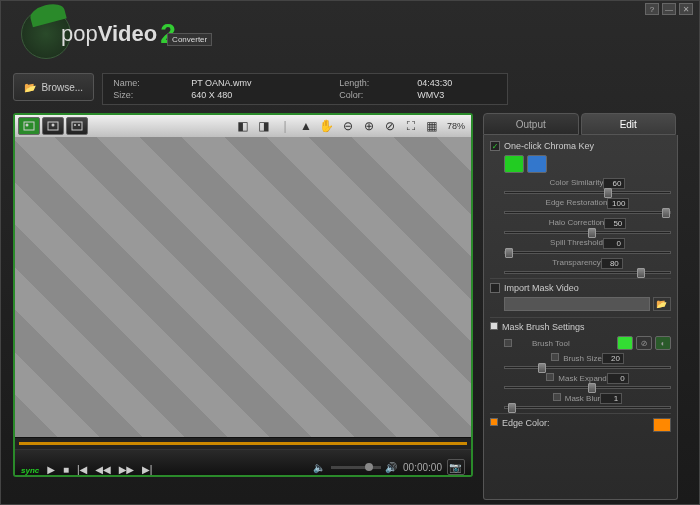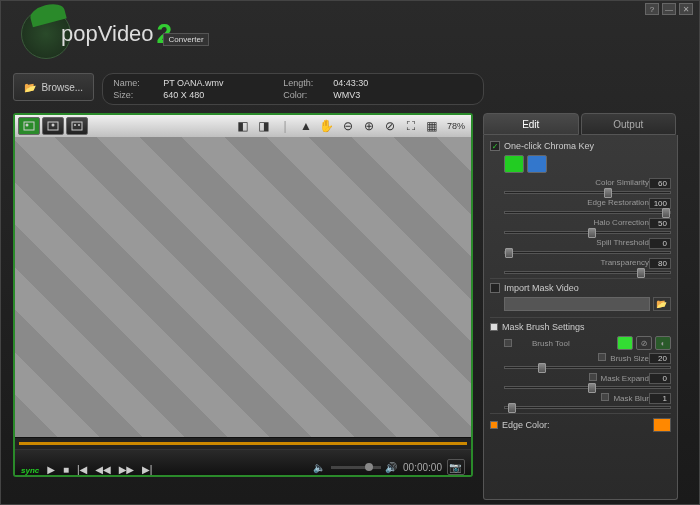--- a/index.html
+++ b/index.html
@@ -4,26 +4,26 @@
 <style>
 *{margin:0;padding:0;box-sizing:border-box;font-family:Arial,sans-serif}
 body{background:#1a1a1a;width:700px;height:505px;overflow:hidden;color:#ccc;font-size:10px}
 .window{width:700px;height:505px;background:linear-gradient(180deg,#2a2a2a 0%,#1a1a1a 100%);position:relative;border:1px solid #444}
 .titlebar{height:10px;display:flex;justify-content:flex-end;padding:2px 6px;gap:3px}
 .win-btn{width:14px;height:12px;background:#444;border:1px solid #666;color:#aaa;font-size:8px;display:flex;align-items:center;justify-content:center;cursor:pointer}
 .logo-area{position:absolute;top:8px;left:20px;display:flex;align-items:center}
 .logo-circle{width:50px;height:50px;border-radius:50%;background:radial-gradient(circle,#2a4a2a,#1a2a1a);border:1px solid #3a5a3a;position:relative}
 .logo-arrow{position:absolute;top:-5px;left:8px;width:35px;height:18px;background:#2a8a2a;border-radius:50% 50% 0 0;transform:rotate(-15deg)}
 .logo-text{margin-left:-10px;font-size:22px;color:#ddd;font-weight:300}
-.logo-text b{font-weight:normal}
+.logo-text b{font-weight:bold}
 .logo-2{font-size:28px;color:#3c3;font-weight:bold;margin-left:3px}
 .converter-tag{position:absolute;top:12px;right:-55px;font-size:8px;background:#333;padding:1px 4px;border:1px solid #555}
 .top-panel{display:flex;margin-top:62px;padding:0 12px;gap:8px}
 .browse-btn{background:linear-gradient(#3a3a3a,#2a2a2a);border:1px solid #555;border-radius:3px;padding:4px 10px;color:#ccc;font-size:10px;display:flex;align-items:center;gap:5px;cursor:pointer;height:28px}
-.info-panel{flex:1;background:#222;border:1px solid #444;border-radius:11px;padding:4px 10px;display:grid;grid-template-columns:50px 120px 50px 80px;gap:2px 0;font-size:9px;color:#aaa}
+.info-panel{flex:1;background:#222;border:1px solid #444;border-radius:0;padding:4px 10px;display:grid;grid-template-columns:50px 120px 50px 80px;gap:2px 28px;font-size:9px;color:#aaa}
 .info-panel span:nth-child(even){color:#ddd}
 .main{display:flex;padding:8px 12px;gap:10px}
 .preview-area{width:460px}
 .preview-container{border:2px solid #2a8a2a;border-radius:3px;background:#888;position:relative}
 .toolbar{height:22px;background:linear-gradient(#f0f0f0,#c0c0c0);display:flex;align-items:center;padding:0 3px;gap:0}
 .tool-tabs{display:flex;gap:2px;margin-right:auto}
 .tool-tab{width:22px;height:18px;background:linear-gradient(#444,#222);border:1px solid #666;border-radius:2px;display:flex;align-items:center;justify-content:center;cursor:pointer}
 .tool-tab.active{background:#2a8a2a}
 .tool-tab svg{width:12px;height:12px}
 .tb-icons{display:flex;gap:5px;margin-right:4px}
@@ -38,31 +38,31 @@
 .vol-area{margin-left:auto;display:flex;align-items:center;gap:5px}
 .vol-slider{width:50px;height:3px;background:#444;position:relative}
 .vol-thumb{position:absolute;right:8px;top:-3px;width:8px;height:8px;background:#888;border-radius:50%}
 .time-display{font-size:10px;color:#aaa}
 .cam-btn{width:18px;height:16px;border:1px solid #555;border-radius:2px;display:flex;align-items:center;justify-content:center;cursor:pointer;color:#999}
 .right-panel{width:195px}
 .tabs{display:flex;height:22px}
 .tab{flex:1;background:linear-gradient(#3a3a3a,#2a2a2a);border:1px solid #555;border-radius:4px 4px 0 0;display:flex;align-items:center;justify-content:center;font-size:10px;color:#aaa;cursor:pointer;margin-right:2px}
 .tab.active{background:linear-gradient(#4a4a4a,#3a3a3a);color:#fff}
 .panel-body{background:linear-gradient(#3a3a3a,#2a2a2a);border:1px solid #555;border-top:none;border-radius:0 0 3px 3px;padding:6px;height:365px;overflow:hidden}
-.chk-row{display:flex;align-items:center;gap:4px;font-size:9px;margin-bottom:4px}
+.chk-row{display:flex;align-items:flex-start;gap:4px;font-size:9px;margin-bottom:4px}
 .chk{width:10px;height:10px;border:1px solid #666;background:#222;display:flex;align-items:center;justify-content:center;cursor:pointer}
 .chk.checked::after{content:"✓";color:#3c3;font-size:8px}
 .sq{width:8px;height:8px;background:#444;border:1px solid #666}
 .sq.white{background:#ddd}
 .color-btns{display:flex;gap:3px;margin:3px 0 5px 14px}
 .color-btn{width:20px;height:18px;border:1px solid #666;border-radius:2px;cursor:pointer}
 .clr-green{background:#2c2}
 .clr-blue{background:#37c}
 .slider-row{margin-bottom:4px;padding-left:14px}
-.slider-label{display:flex;justify-content:flex-end;font-size:8px;color:#999;margin-bottom:1px}
+.slider-label{display:flex;justify-content:center;font-size:8px;color:#999;margin-bottom:1px}
 .slider-val{background:#222;border:1px solid #555;padding:0 3px;min-width:22px;text-align:right;color:#ccc}
 .slider-track{height:3px;background:#222;border:1px solid #555;position:relative;margin-top:2px}
 .slider-thumb{position:absolute;top:-4px;width:8px;height:10px;background:linear-gradient(#888,#555);border:1px solid #999;border-radius:1px;cursor:pointer}
 .import-row{display:flex;gap:3px;margin:3px 0 6px 14px}
 .import-field{flex:1;height:14px;background:#555;border:1px solid #666}
 .folder-btn{width:18px;height:14px;background:#333;border:1px solid #555;display:flex;align-items:center;justify-content:center;cursor:pointer;color:#ccc;font-size:9px}
 .brush-tools{display:flex;gap:3px;align-items:center;margin-left:auto}
 .brush-btn{width:16px;height:14px;border:1px solid #666;border-radius:2px;background:#333;cursor:pointer;display:flex;align-items:center;justify-content:center}
 .brush-green{background:#3d3}
 .edge-swatch{width:18px;height:14px;background:#f80;border:1px solid #555;cursor:pointer;margin-left:auto}
@@ -164,22 +164,22 @@
             <span class="ctrl-btn">🔊</span>
             <span class="time-display">00:00:00</span>
             <div class="cam-btn">📷</div>
           </div>
         </div>
       </div>
     </div>
 
     <div class="right-panel">
       <div class="tabs">
+        <div class="tab">Output</div>
         <div class="tab active">Edit</div>
-        <div class="tab">Output</div>
       </div>
       <div class="panel-body">
         <div class="chk-row">
           <div class="chk checked"></div>
           <span>One-click Chroma Key</span>
         </div>
         <div class="color-btns">
           <div class="color-btn clr-green"></div>
           <div class="color-btn clr-blue"></div>
         </div>

